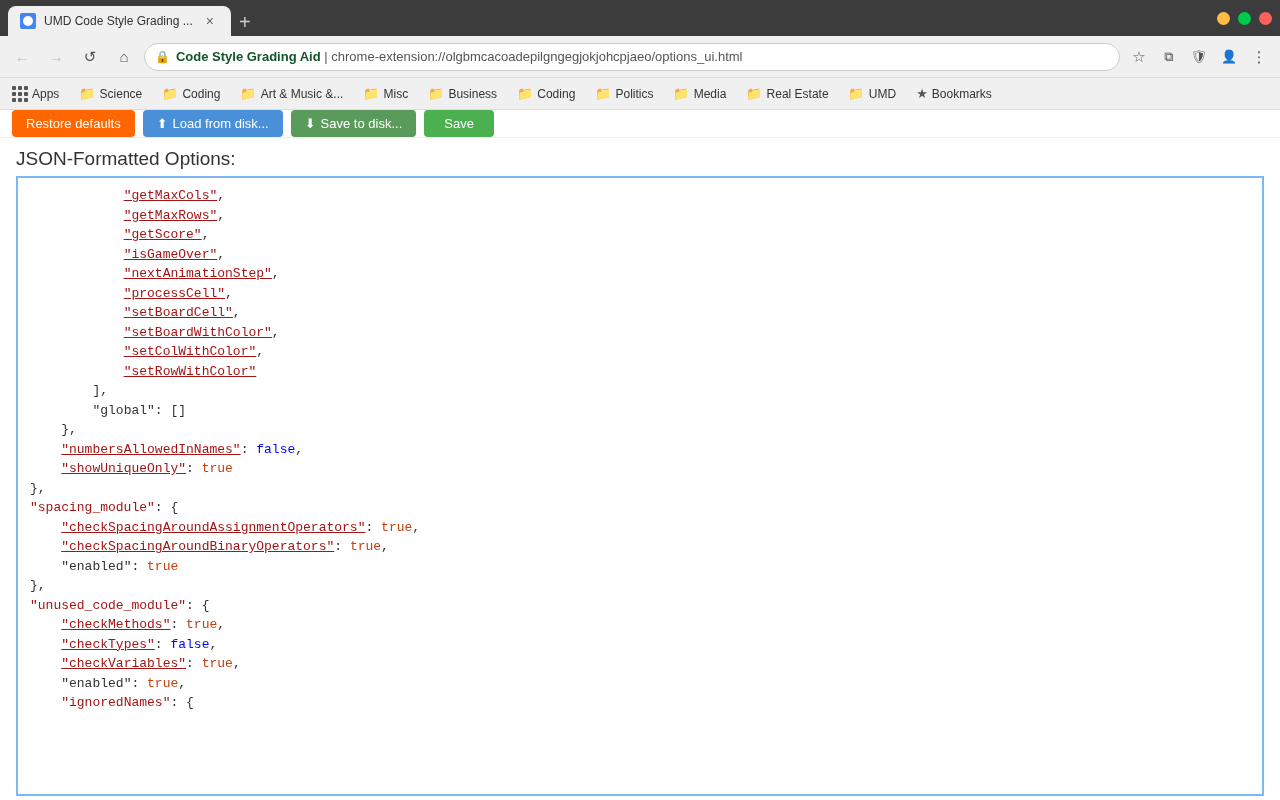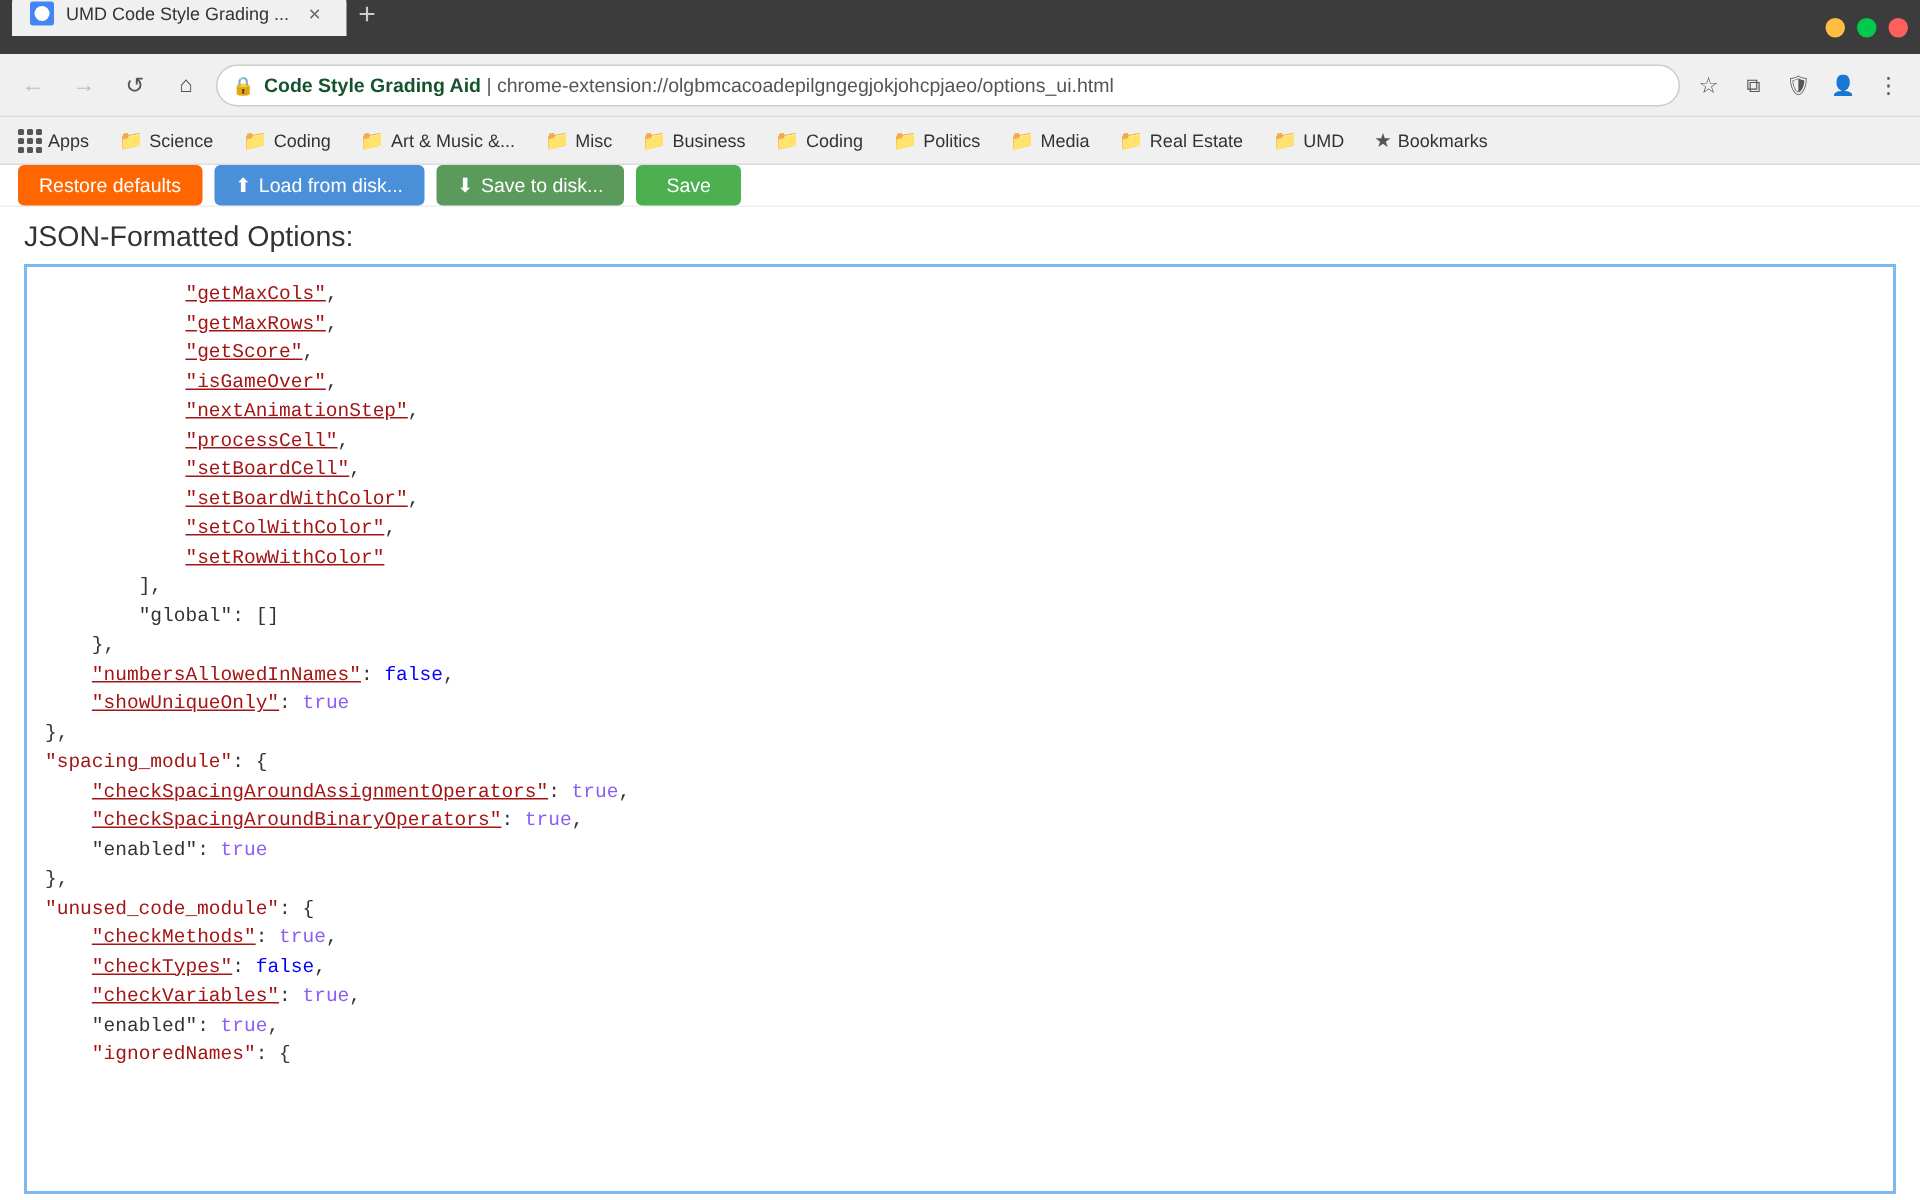--- a/index.html
+++ b/index.html
@@ -4,21 +4,21 @@
   <style>
     * { margin: 0; padding: 0; box-sizing: border-box; }
     body { font-family: Arial, sans-serif; background: #f0f0f0; width: 1280px; height: 800px; overflow: hidden; }
 
     
     .titlebar {
       background: #3c3c3c;
       height: 36px;
       display: flex;
       align-items: center;
-      padding: 12px 8px;
+      padding: 0 8px;
       gap: 8px;
     }
     .titlebar-tabs {
       display: flex;
       align-items: flex-end;
       height: 100%;
       flex: 1;
     }
     .tab-active {
       background: #f0f0f0;
@@ -238,21 +238,21 @@
       white-space: pre;
     }
     .json-key {
       color: #a31515;
       text-decoration: underline;
     }
     .json-string {
       color: #a31515;
     }
     .json-bool-false { color: #0000ff; }
-    .json-bool-true { color: #8b5cf6; margin-top: 41px; }
+    .json-bool-true { color: #c2410c; margin-top: 41px; }
     .json-punct { color: #333; }
 
     
     .json-editor::-webkit-scrollbar { width: 12px; }
     .json-editor::-webkit-scrollbar-track { background: #f0f0f0; }
     .json-editor::-webkit-scrollbar-thumb { background: #bbb; border-radius: 6px; }
   </style>
 </head>
 <body>
 

